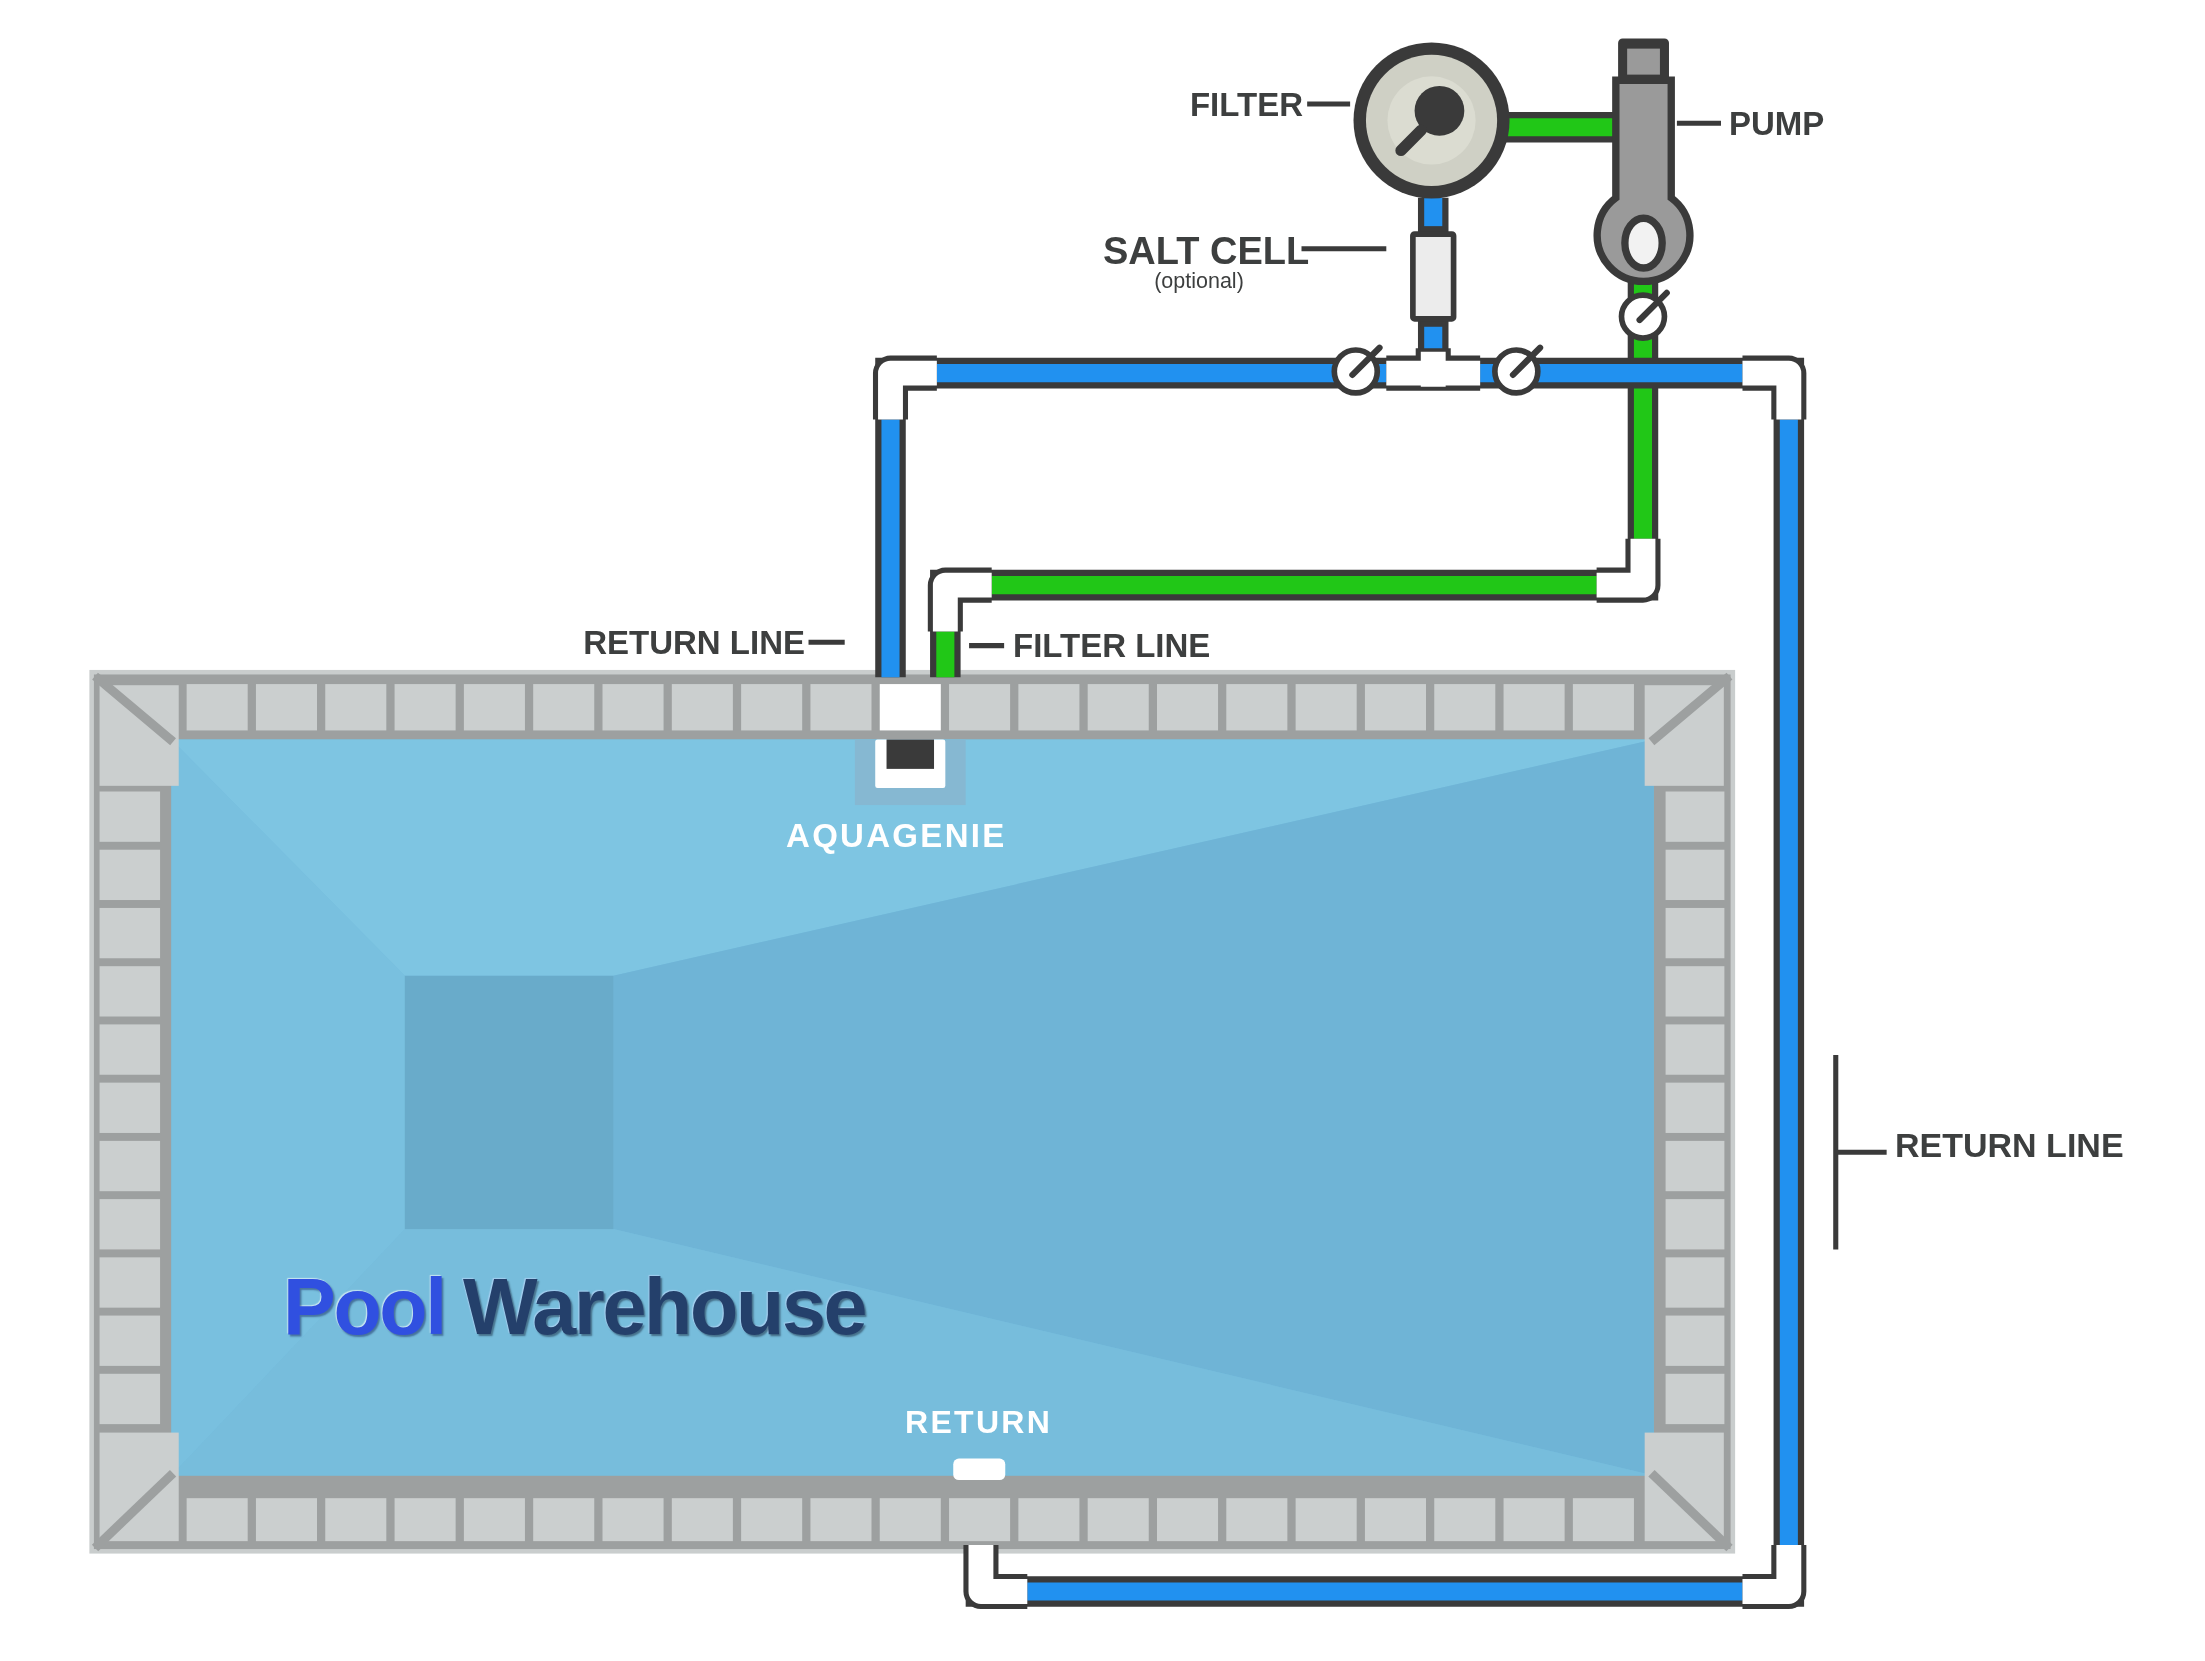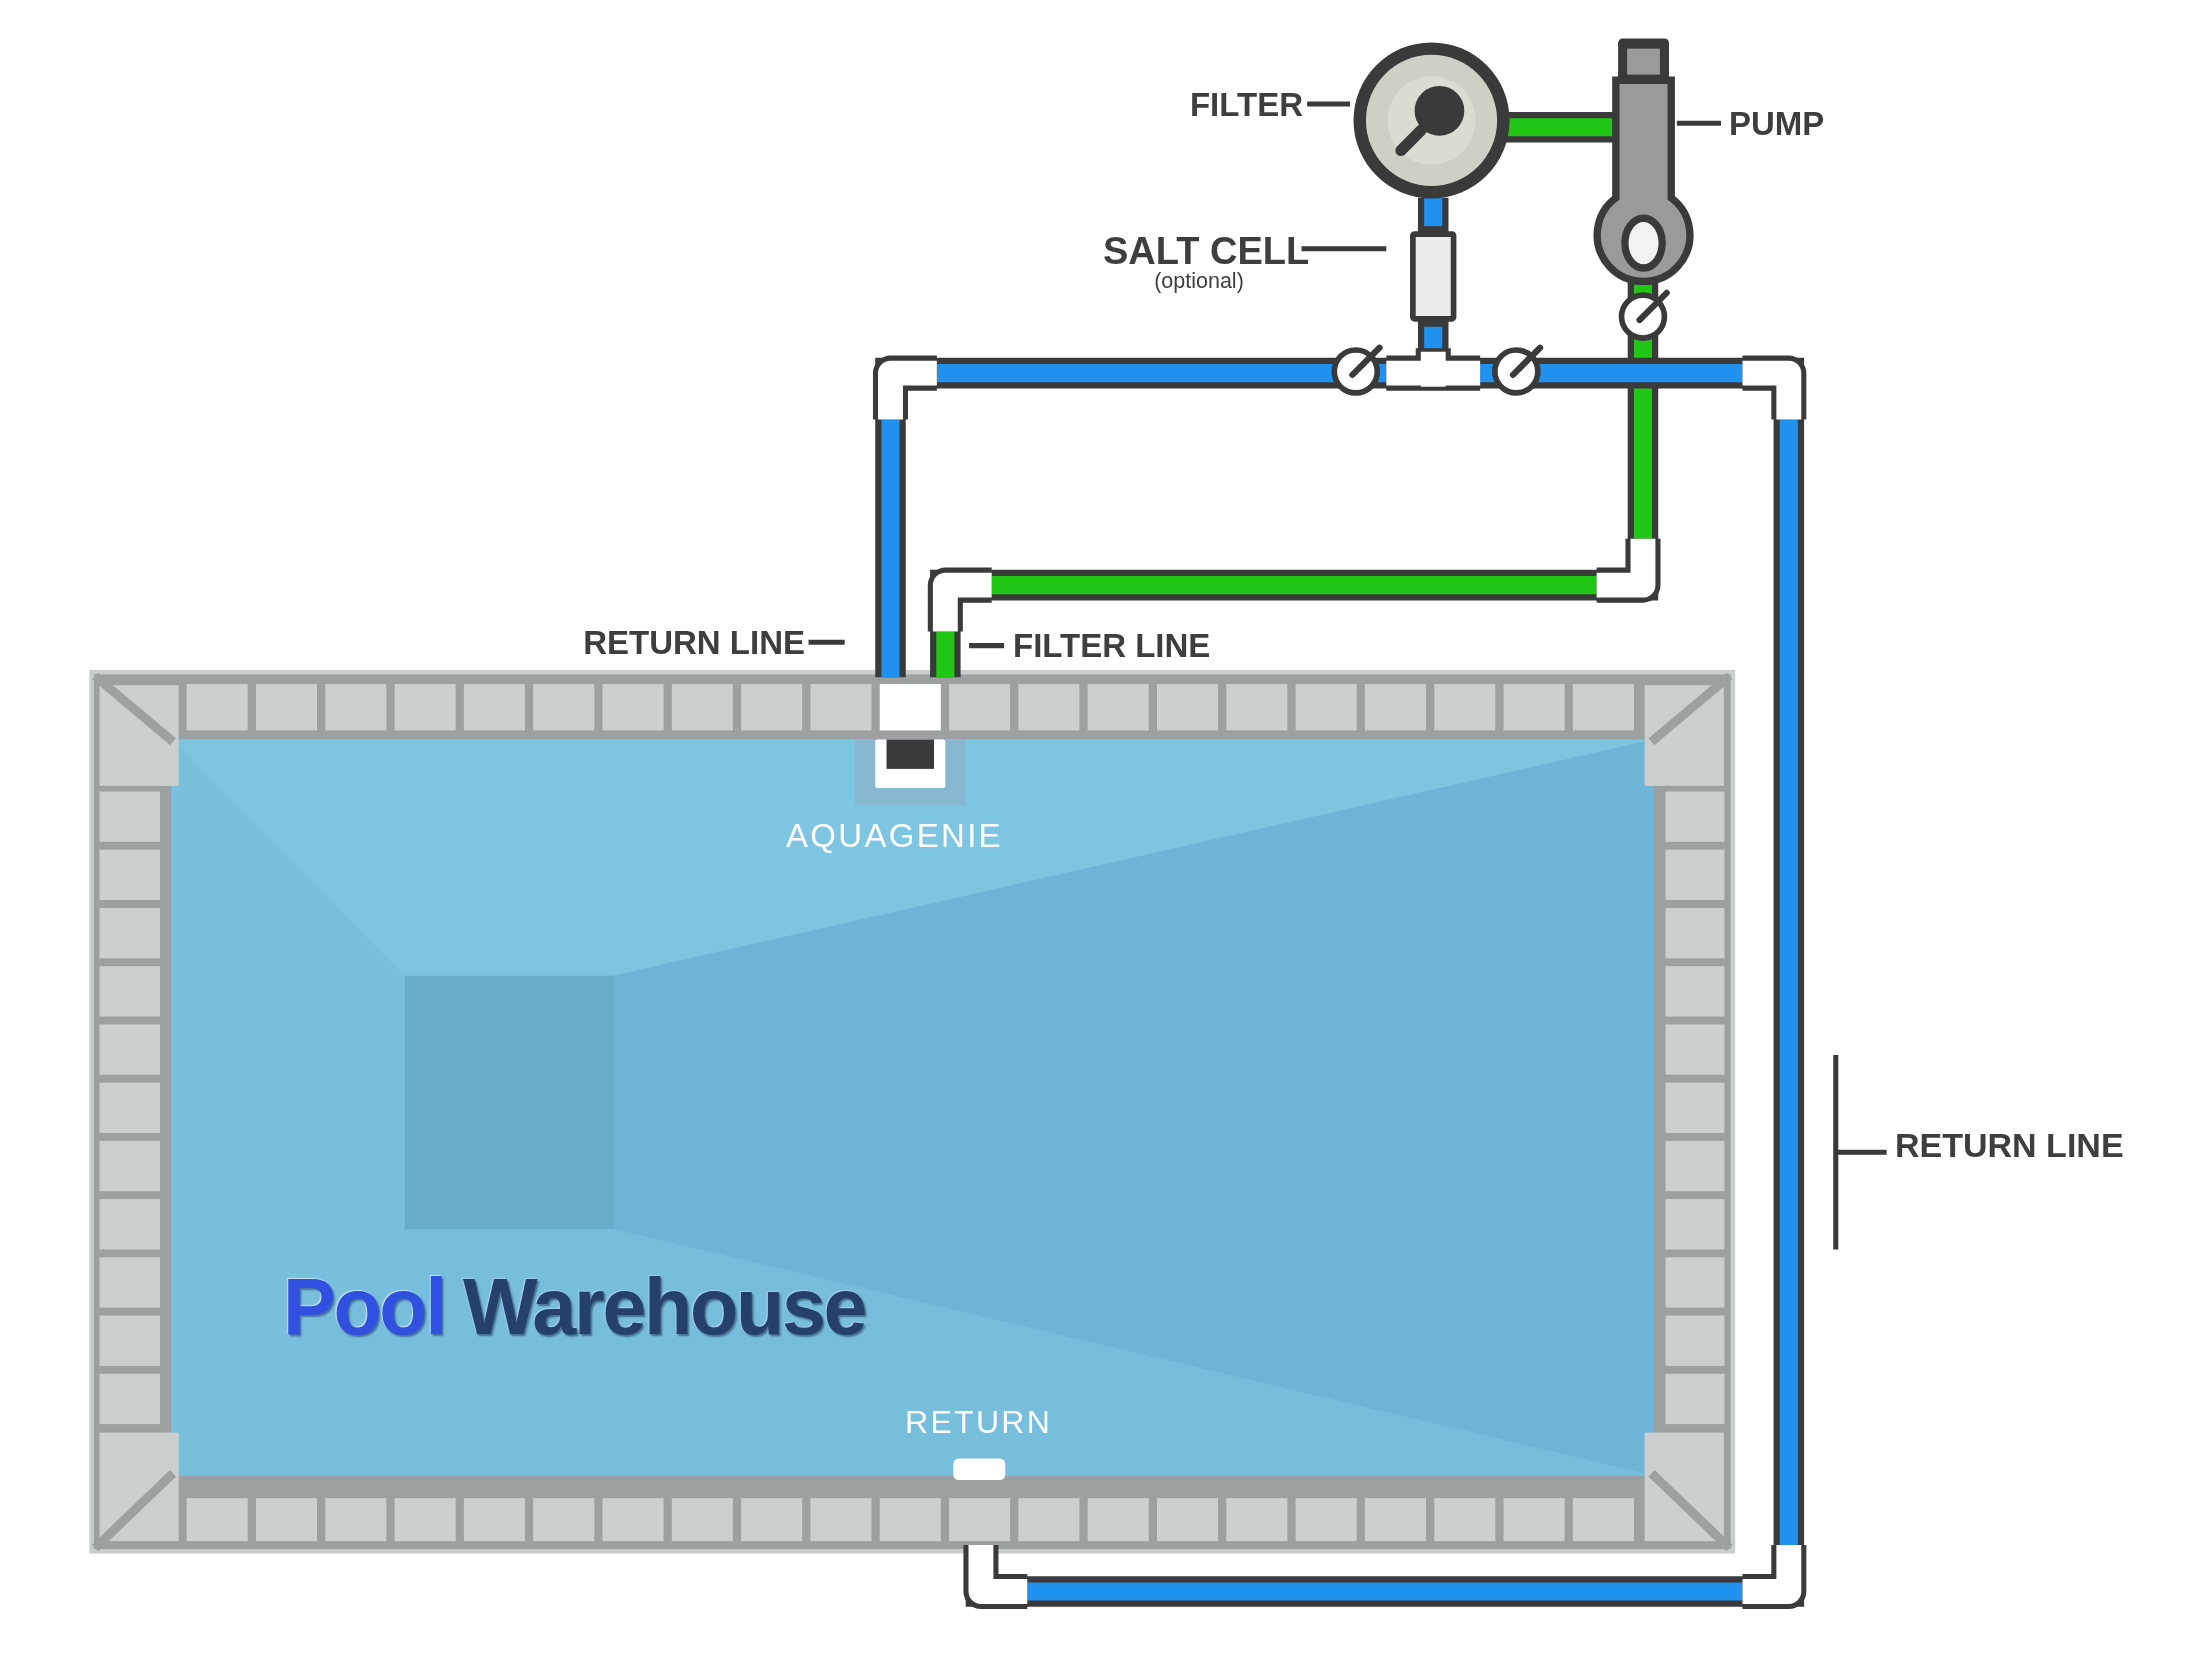--- a/index.html
+++ b/index.html
@@ -16,21 +16,21 @@
   .dash      {fill:none;stroke:var(--outline);stroke-width:9;}
   .valve-body{fill:#ffffff;stroke:var(--outline);stroke-width:10;}
   .valve-handle{stroke:var(--outline);stroke-width:11;stroke-linecap:round;}
   .tile{fill:var(--tile);}
   .tile-white{fill:#ffffff;}
   .grout-line{stroke:var(--grout);stroke-width:16;}
 
   
   .lbl{position:absolute;font-weight:700;color:var(--text-dark);line-height:1;white-space:nowrap;}
   .lbl-sub{position:absolute;font-weight:400;color:var(--text-dark);line-height:1;white-space:nowrap;}
-  .lbl-white{position:absolute;font-weight:400;color:var(--label-white);line-height:1;
+  .lbl-white{position:absolute;font-weight:700;color:var(--label-white);line-height:1;
              letter-spacing:2.3px;white-space:nowrap;}
   #filter-label      {left:1105px;top:88px;width:198px;text-align:right;font-size:33px;}
   #pump-label        {left:1729px;top:107px;font-size:33px;}
   #salt-cell-label   {left:1103px;top:232px;width:192px;text-align:right;font-size:38px;}
   #salt-cell-optional{left:1103px;top:271px;width:192px;text-align:center;font-size:21.5px;}
   #return-line-label {left:551px;top:626px;width:254px;text-align:right;font-size:33px;}
   #suction-line-label{left:1013px;top:629px;font-size:33px;}
   #aquagenie-label   {left:786px;top:819px;font-size:33px;}
   #return-label      {left:905px;top:1406px;font-size:32px;}
   #right-return-line-label{left:1895px;top:1128px;width:260px;font-size:34px;}

